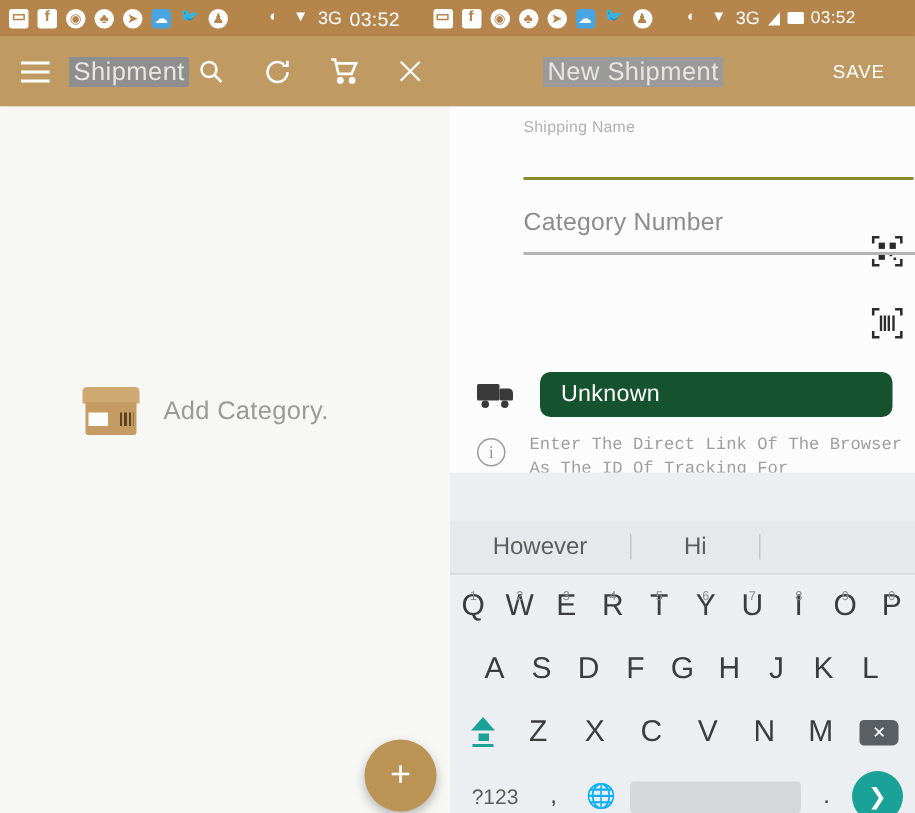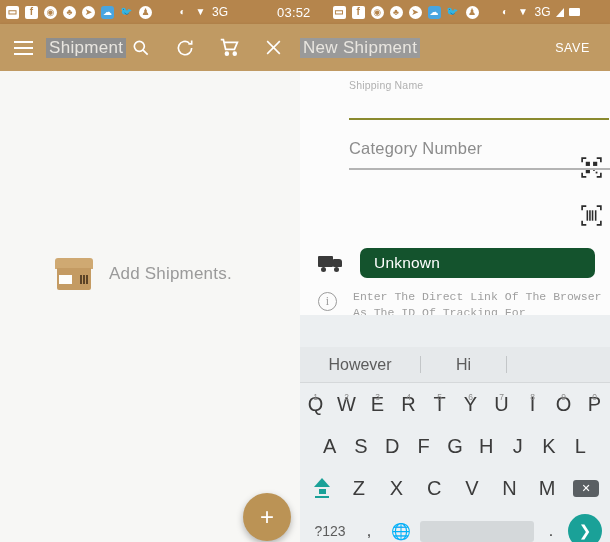--- a/index.html
+++ b/index.html
@@ -23,21 +23,21 @@
   .sb-left{ padding-left:6px; }
   .sb-ic{
     width:13px; height:13px; display:inline-flex;
     align-items:center; justify-content:center;
     font-size:10px; line-height:1;
   }
   .sb-sq{ background:#fff; color:#b5854c; border-radius:2px;
     font-weight:bold; font-size:10px; }
   .sb-rd{ background:#fff; color:#b5854c; border-radius:50%; font-size:9px; }
   .sb-blue{ background:#49a5e0; color:#fff; border-radius:3px; font-size:9px; }
-  .sb-time{ font-size:13px; letter-spacing:.2px;margin-left:44px; }
+  .sb-time{ font-size:13px; letter-spacing:.2px; }
   .sb-3g{ font-size:12px; }
   .sb-mid{ margin-left:24px; display:flex; align-items:center; gap:5px; }
   .sb-second{ margin-left:22px; display:flex; align-items:center; gap:6px; }
   .sb-right{ margin-left:20px; display:flex; align-items:center; gap:5px; }
   .batt{ width:11px; height:8px; background:#fff; border-radius:1px; }
   .tri{ width:0;height:0;border-left:8px solid transparent;border-bottom:9px solid #fff; }
 
   
   .toolbar{
     position:absolute; top:24px; left:0; width:610px; height:47px;
@@ -261,34 +261,34 @@
       </span>
       <span class="tb-ic">
         <svg width="19" height="19" viewBox="0 0 24 24" fill="none" stroke="#fff" stroke-width="2">
           <line x1="4" y1="4" x2="20" y2="20"></line>
             <line x1="20" y1="4" x2="4" y2="20"></line>
         </svg>
       </span>
     </div>
   </div>
   <div class="tb-right">
-    <span class="tb-title" style="">New Shipment</span>
+    <span class="tb-title" style="margin-left:62px">New Shipment</span>
     <span class="save">SAVE</span>
   </div>
 </div>
 
 <div class="left-pane">
   <div class="empty-state">
     <div class="box-ico">
       <div class="box-lid"></div>
         <div class="box-body"></div>
       <div class="box-label"></div>
         <div class="box-bars"></div>
     </div>
-    <span class="empty-text">Add Shipments.</span>
+    <span class="empty-text">Add Category.</span>
   </div>
 
   <div class="fab">
     <span>+</span>
   </div>
 
 </div>
 
 <div class="right-pane">
 

